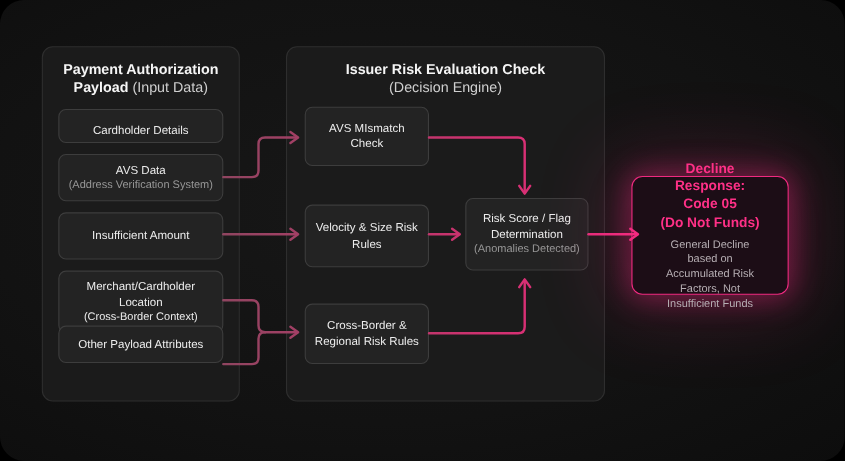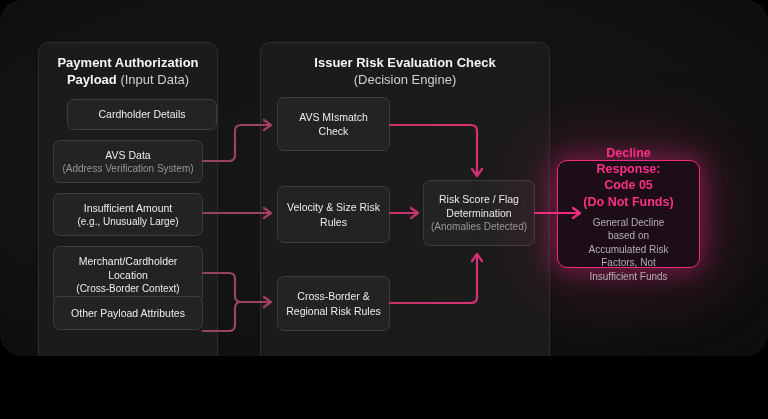--- a/index.html
+++ b/index.html
@@ -1,18 +1,18 @@
 <!DOCTYPE html>
 <html><head>
 <meta charset="utf-8">
 <style>
   html,body{margin:0;padding:0;background:#000;}
   body{font-family:"Liberation Sans", sans-serif; -webkit-font-smoothing:antialiased;}
   #canvas{
-    position:relative; width:768px; height:356px; overflow:hidden;
+    position:relative; width:768px; height:419px; overflow:hidden;
     border-radius:22px;
     background:radial-gradient(ellipse at 45% 45%, #171717 0%, #121212 60%, #0d0d0d 100%);
   }
   .panel{
     position:absolute; background:#1b1b1b; border:1px solid #2e2e2e; border-radius:10px;
     box-sizing:border-box;
   }
   #panel-left{left:38px; top:42px; width:180px; height:323px;}
   #panel-mid{left:260px; top:42px; width:290px; height:323px;}
   .panel-title{
@@ -23,34 +23,34 @@
   .panel-title .t-norm{font-weight:normal; color:#cfcfcf;}
   .node{
     position:absolute; box-sizing:border-box;
     background:#232323; border:1px solid #3d3d3d; border-radius:7px;
     display:flex; flex-direction:column; justify-content:center; align-items:center;
     text-align:center; color:#ececec; font-size:10.5px; line-height:1.35; padding:3px 4px;
   }
   .node .sub{font-size:10px; color:#ececec;}
   .node .sub.gray{color:#979797;}
   
-  #node-cardholder{left:67px; top:99px;  width:150px; height:31px;}
+  #node-cardholder{left:53px; top:99px;  width:150px; height:31px;justify-content:flex-end;}
   #node-avs-data  {left:53px; top:140px; width:150px; height:43px;}
   #node-txn-amt   {left:53px; top:193px; width:150px; height:43px;}
   #node-merchant  {left:53px; top:246px; width:150px; height:57px;}
   #node-other     {left:53px; top:296px; width:150px; height:34px;}
   
   #node-avs-check {left:277px; top:97px;  width:113px; height:54px;}
   #node-avs-check .label{max-width:88px;}
   #node-velocity  {left:277px; top:186px; width:113px; height:57px;}
   #node-crossborder{left:277px; top:276px; width:113px; height:55px;}
   #node-riskscore {left:423px; top:180px; width:112px; height:66px;}
   
   #decline-box{
-    position:absolute; left:557px; top:160px; width:143px; height:108px; box-sizing:border-box;
+    position:absolute; left:574px; top:160px; width:143px; height:108px; box-sizing:border-box;
     background:#1c0d16; border:1.5px solid #f02a80; border-radius:10px;
     box-shadow:0 0 26px 4px rgba(242,42,128,0.38), 0 0 70px 20px rgba(242,42,128,0.16);
     display:flex; flex-direction:column; justify-content:center; align-items:center;
     text-align:center; padding:4px 22px;
   }
   #decline-box .d-title{color:#ff3087; font-weight:bold; font-size:12.5px; line-height:1.3;}
   #decline-box .d-sub{color:#b6aeb3; font-size:10px; line-height:1.35; margin-top:6px; max-width:131px;}
   #flow-layer{position:absolute; left:0; top:0; pointer-events:none;}
 </style>
 </head>
@@ -67,21 +67,20 @@
 
   <div class="node" id="node-cardholder">
     <div class="label">Cardholder Details</div>
   </div>
   <div class="node" id="node-avs-data">
     <div class="label">AVS Data</div>
     <div class="sub gray">(Address Verification System)</div>
   </div>
   <div class="node" id="node-txn-amt">
     <div class="label">Insufficient Amount</div>
-    <div class="sub">(e.g., Unusually Large)</div>
   </div>
   <div class="node" id="node-merchant">
     <div class="label">Merchant/Cardholder Location</div>
     <div class="sub">(Cross-Border Context)</div>
   </div>
   <div class="node" id="node-other">
     <div class="label">Other Payload Attributes</div>
   </div>
 
   <div class="panel" id="panel-mid">

